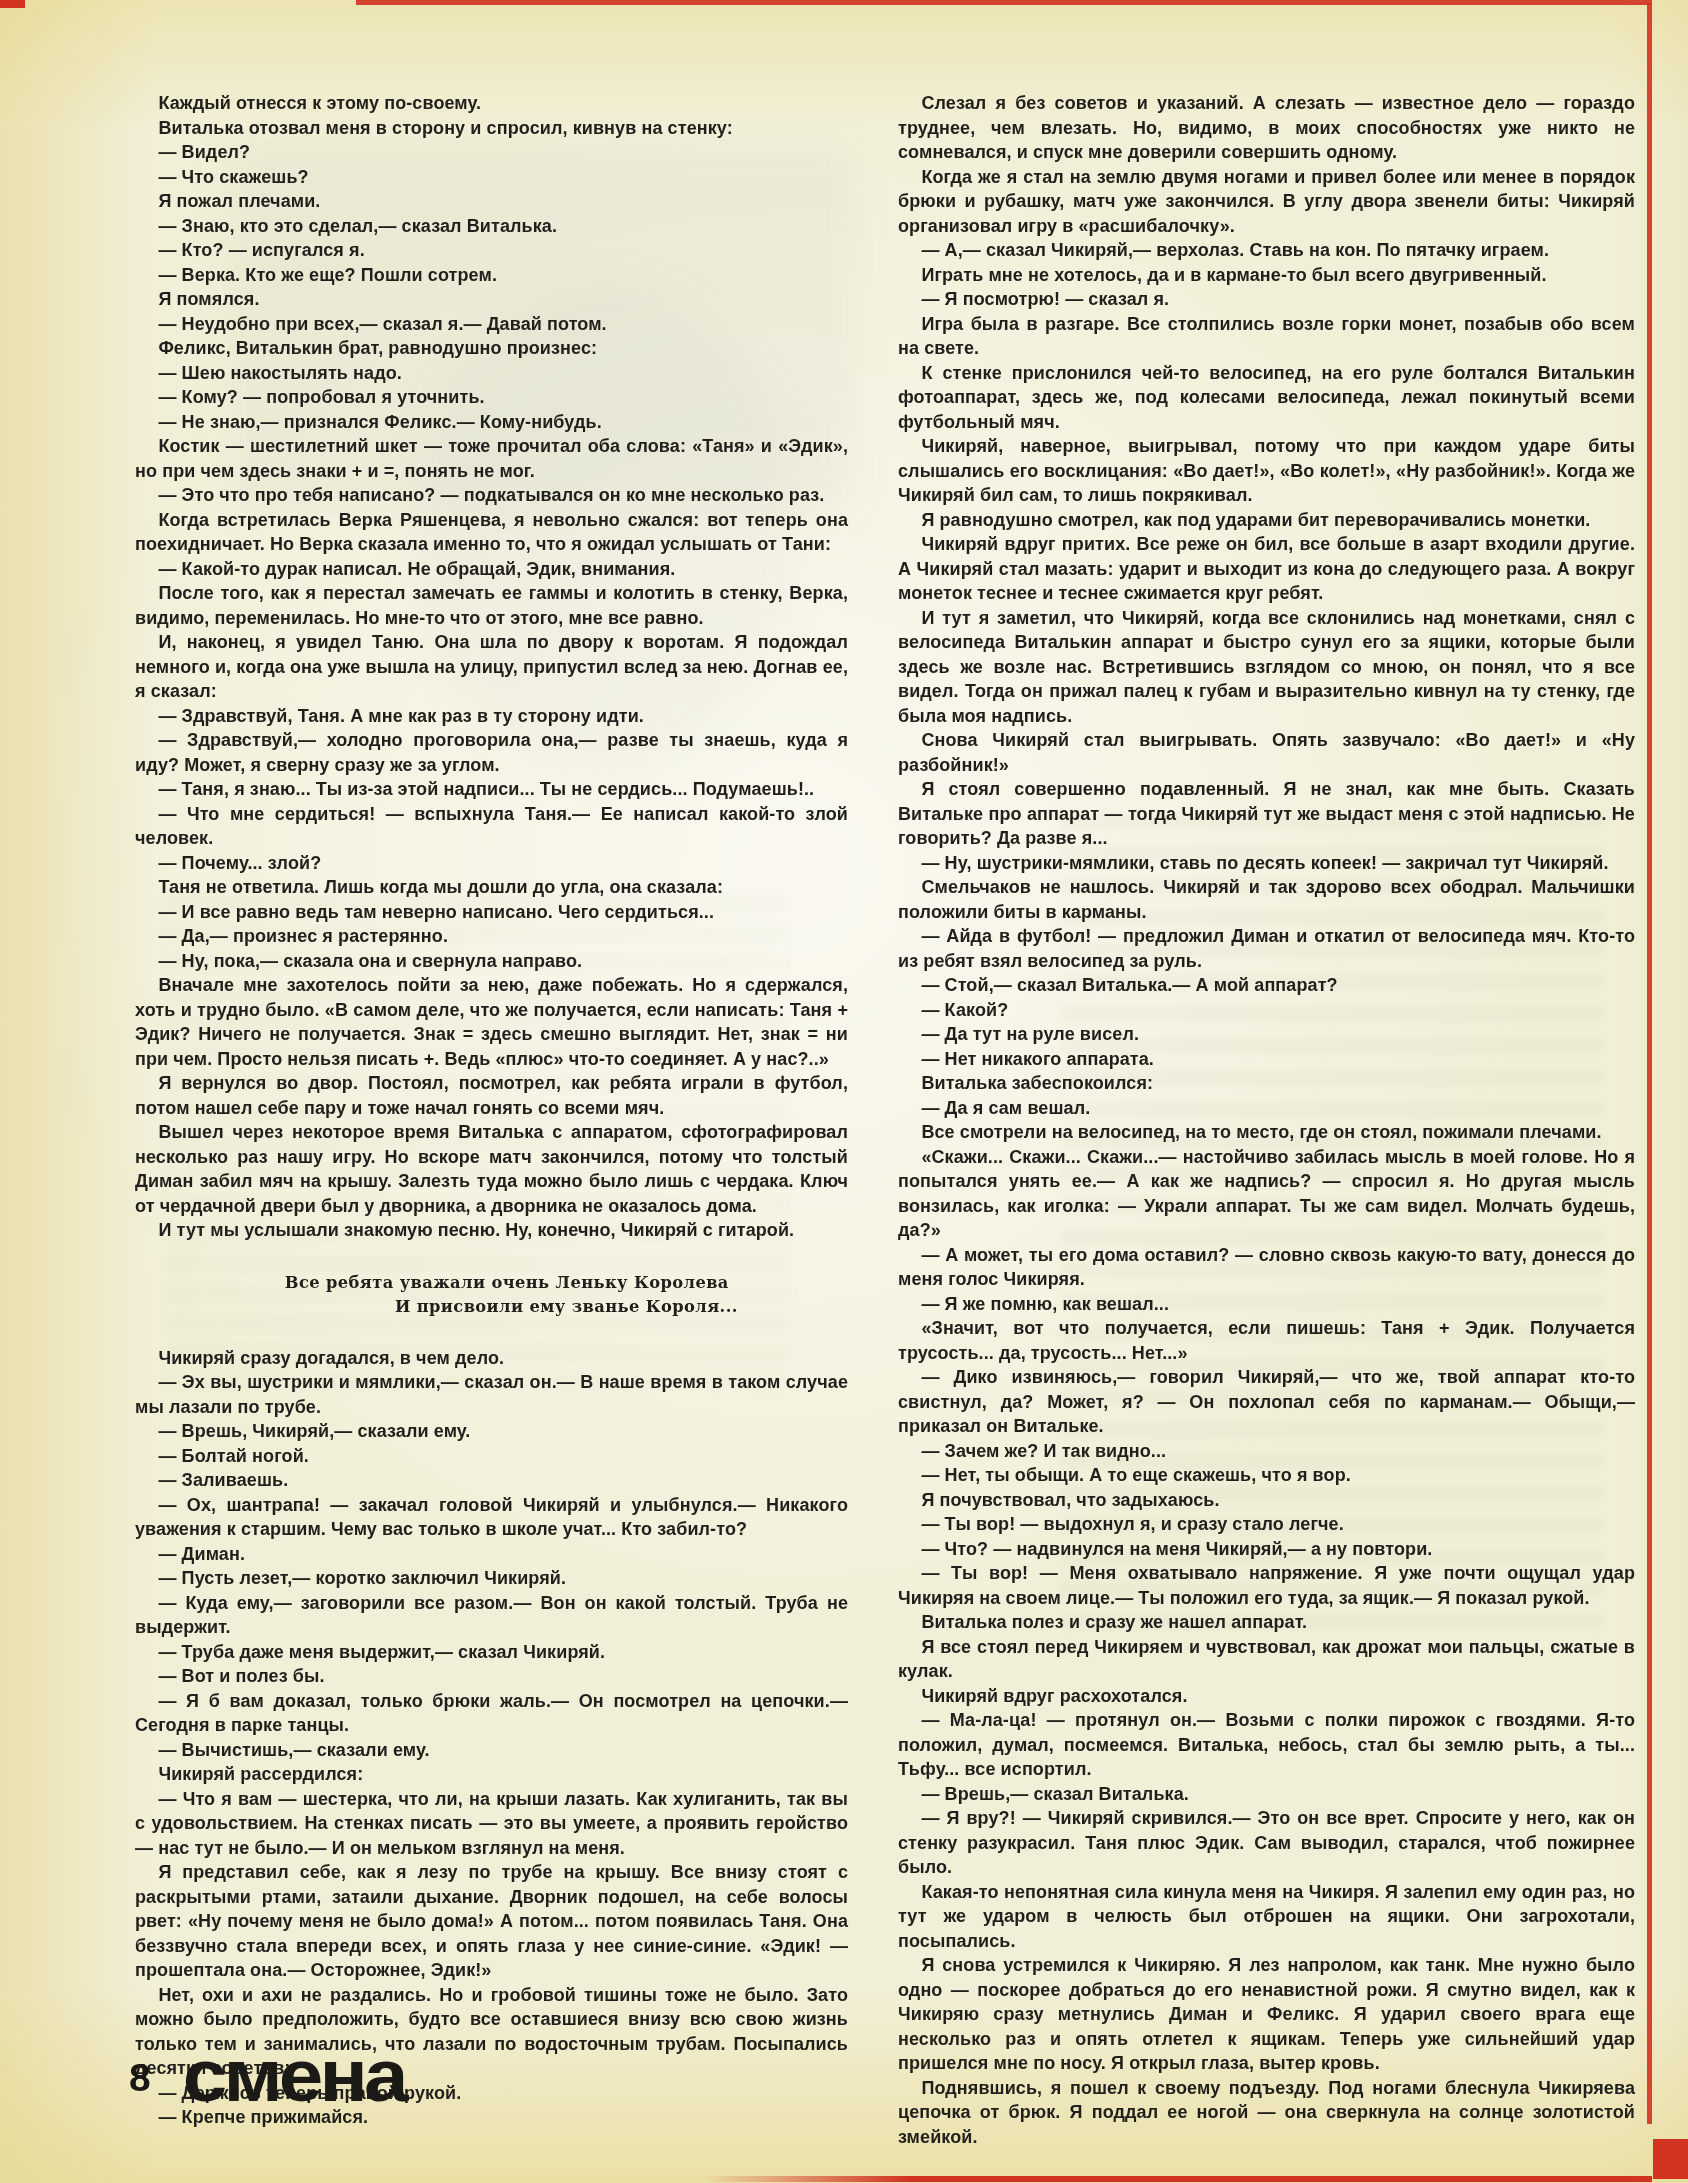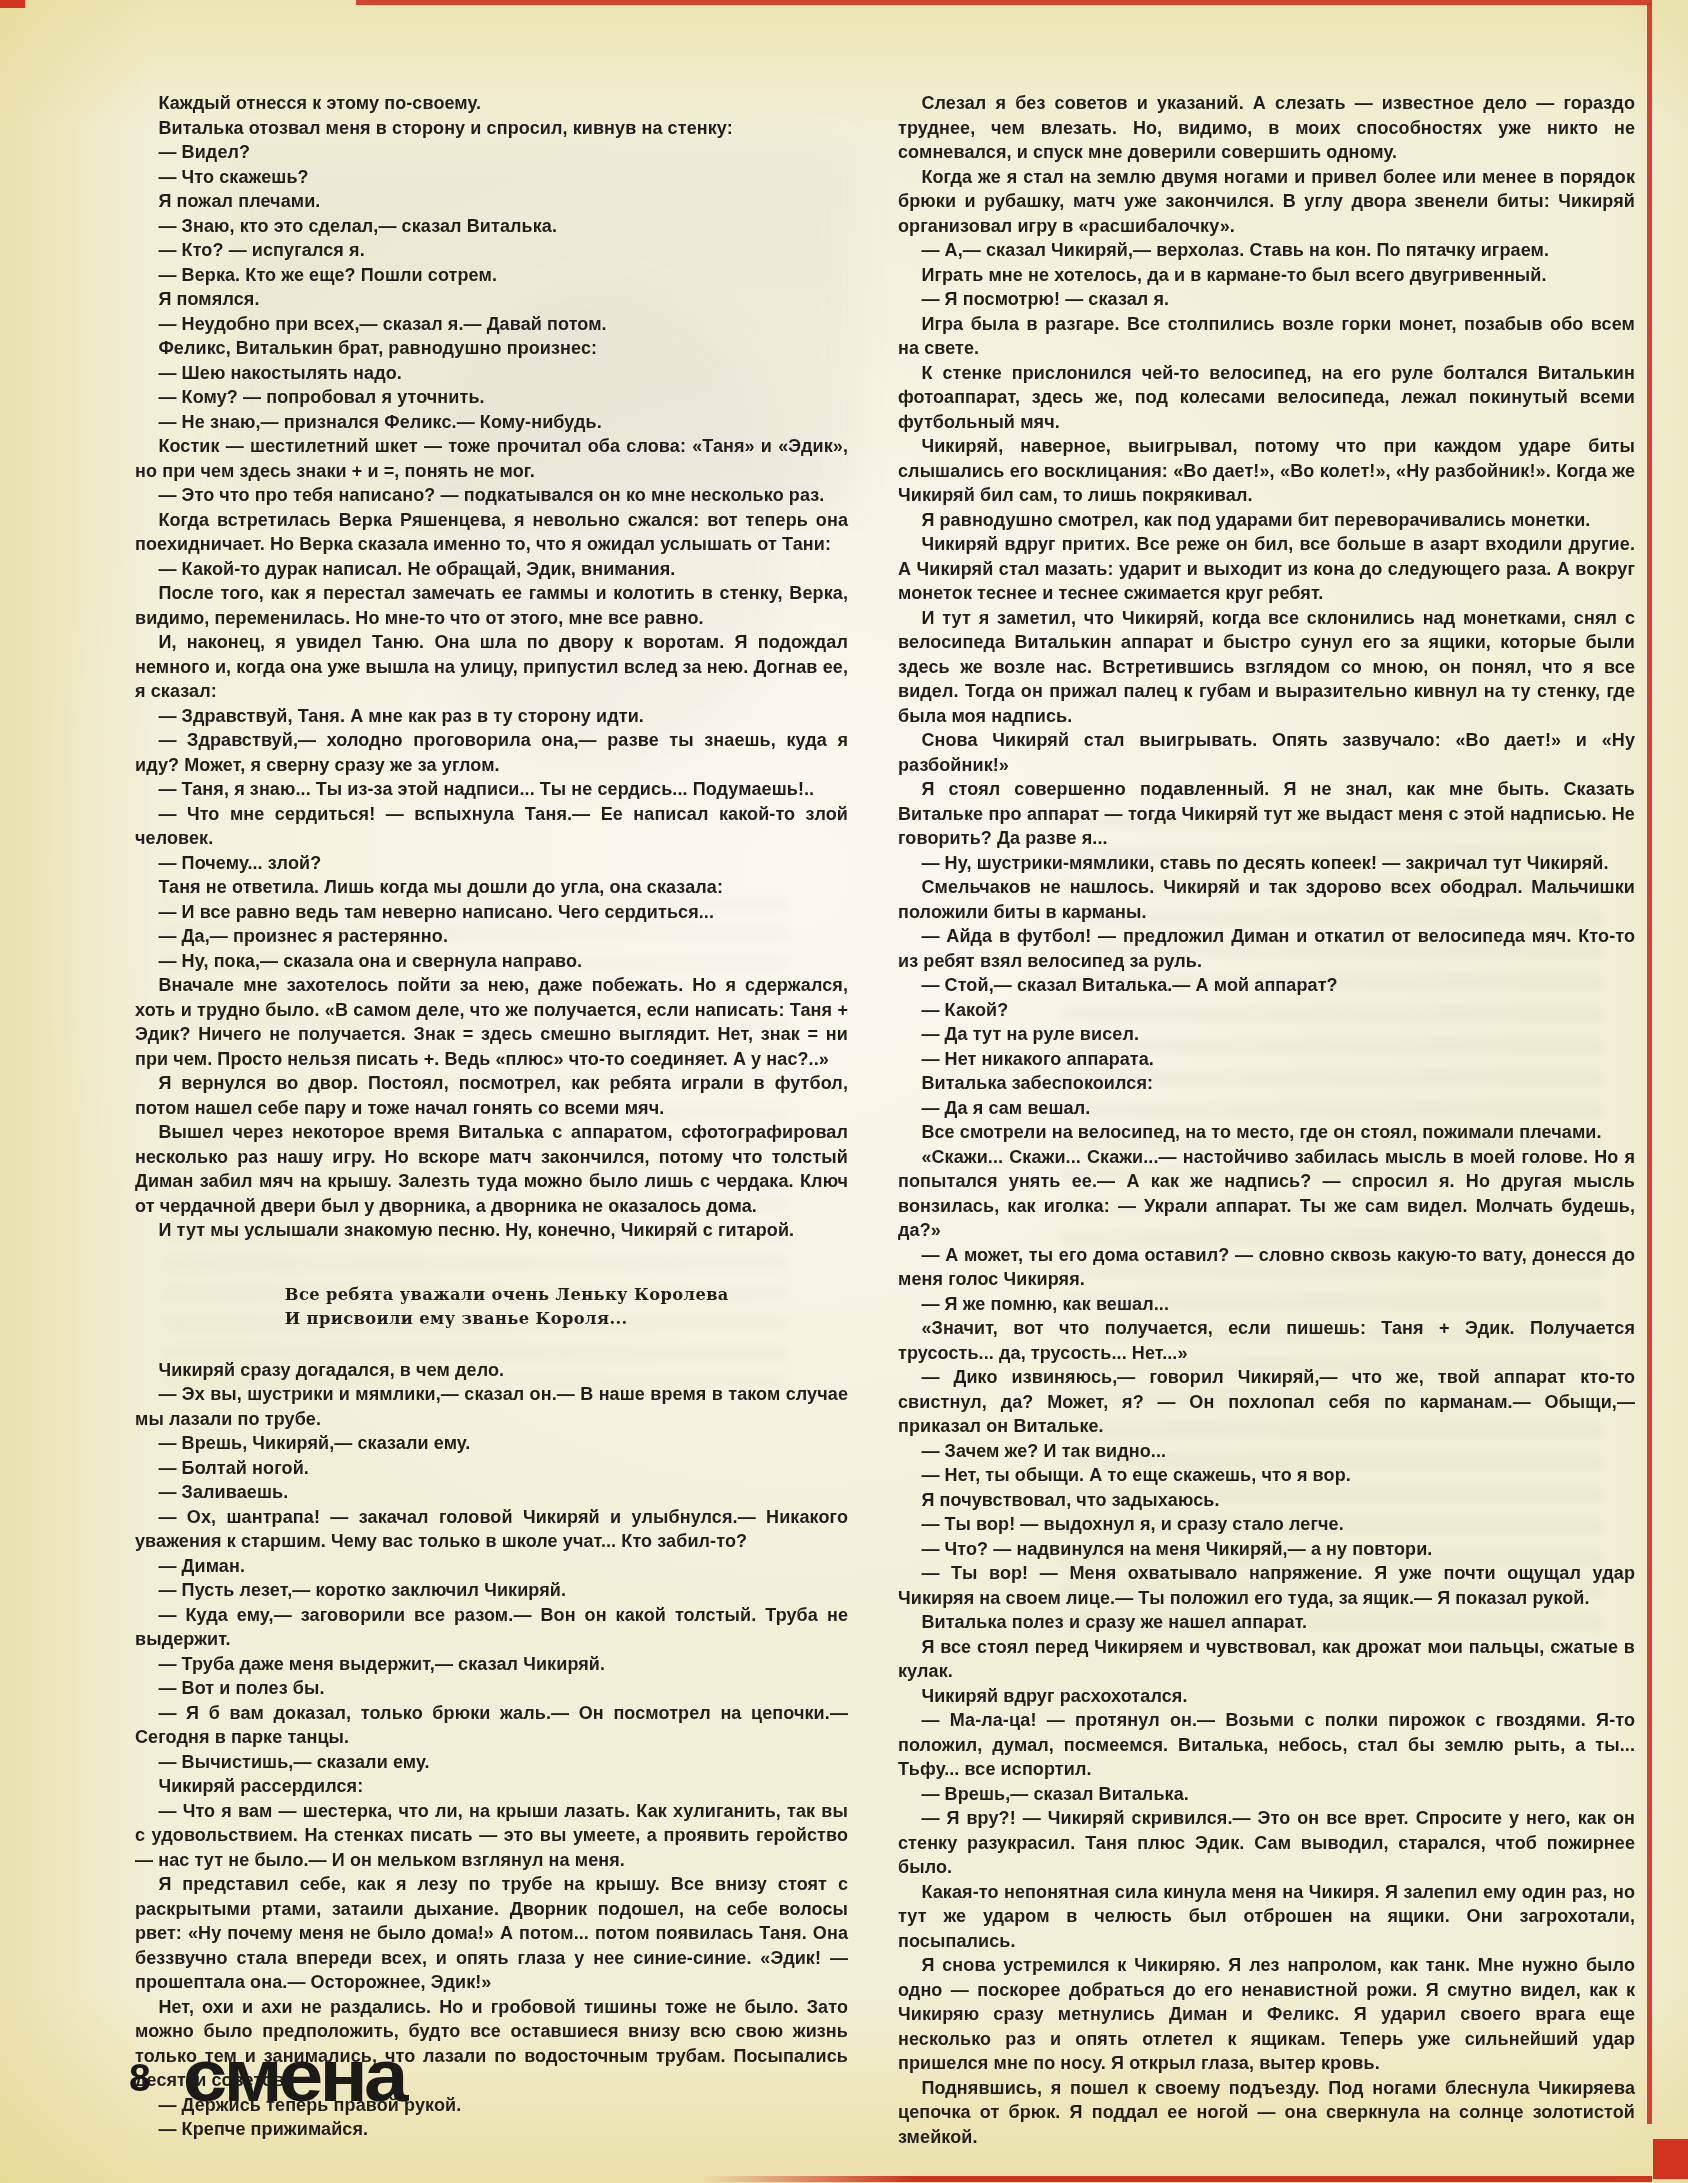--- a/index.html
+++ b/index.html
@@ -38,22 +38,22 @@
   .r-bottom{left:701px;top:2176px;width:951px;height:6px;
     background:linear-gradient(90deg, rgba(210,50,32,0) 0%, #d23220 22%);}
   
   .col{position:absolute;top:91px;font-size:18px;line-height:24.5px;font-weight:700;
     letter-spacing:0.1px;}
   .col-left{left:135px;width:713px;height:1957px;}
   .col-right{left:898px;width:737px;height:1935px;}
   .col p{margin:0;text-indent:1.3em;text-align:justify;}
   .col p.v{font-family:"DejaVu Serif","Liberation Serif",serif;font-size:16.3px;
     text-align:left;text-indent:0;padding-left:21%;letter-spacing:0.4px;line-height:24px;}
-  .col p.vt{margin-top:40px;}
-  .col p.vb{margin-bottom:27px;}
+  .col p.vt{margin-top:28px;}
+  .col p.vb{margin-bottom:27px;text-align:center;}
   
   .footer{position:absolute;left:129px;top:2045px;display:flex;align-items:flex-start;gap:32px;}
   .pagenum{font-size:39px;font-weight:800;line-height:1;margin-top:13px;color:#191714;}
   .logo{font-size:80px;font-weight:800;line-height:.85;letter-spacing:-3.8px;color:#1c1a17;
     transform:scaleY(.92);transform-origin:top left;}
 </style>
 </head>
 <body>
 
 <div class="page">

